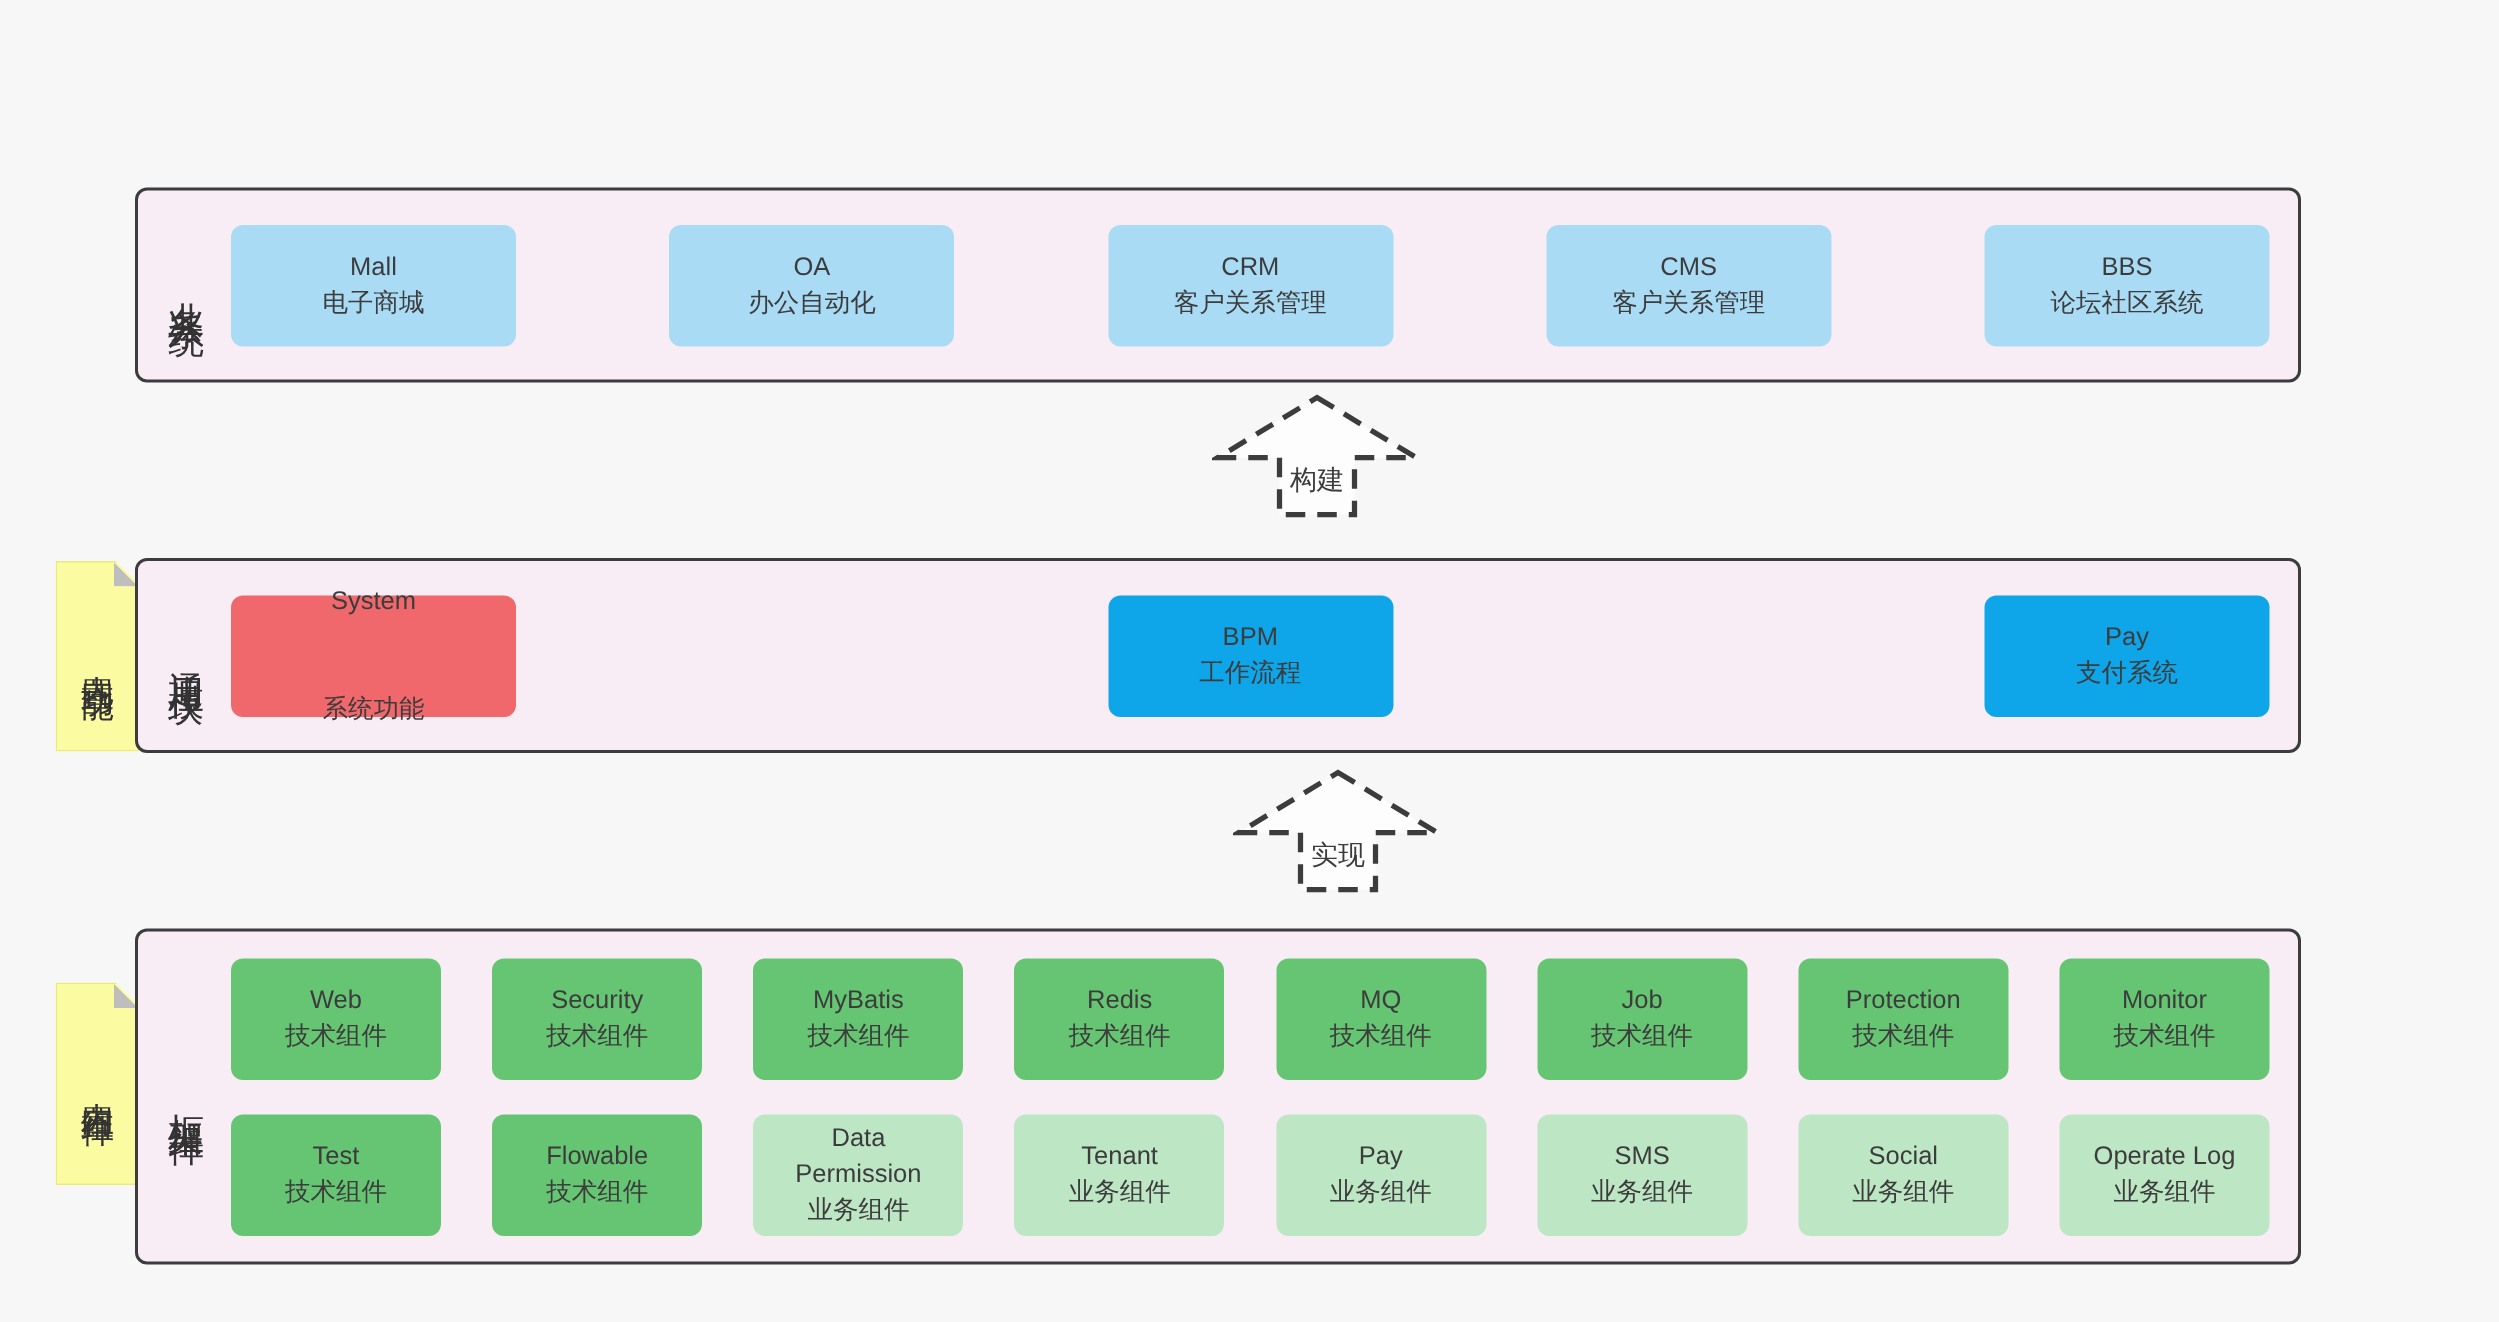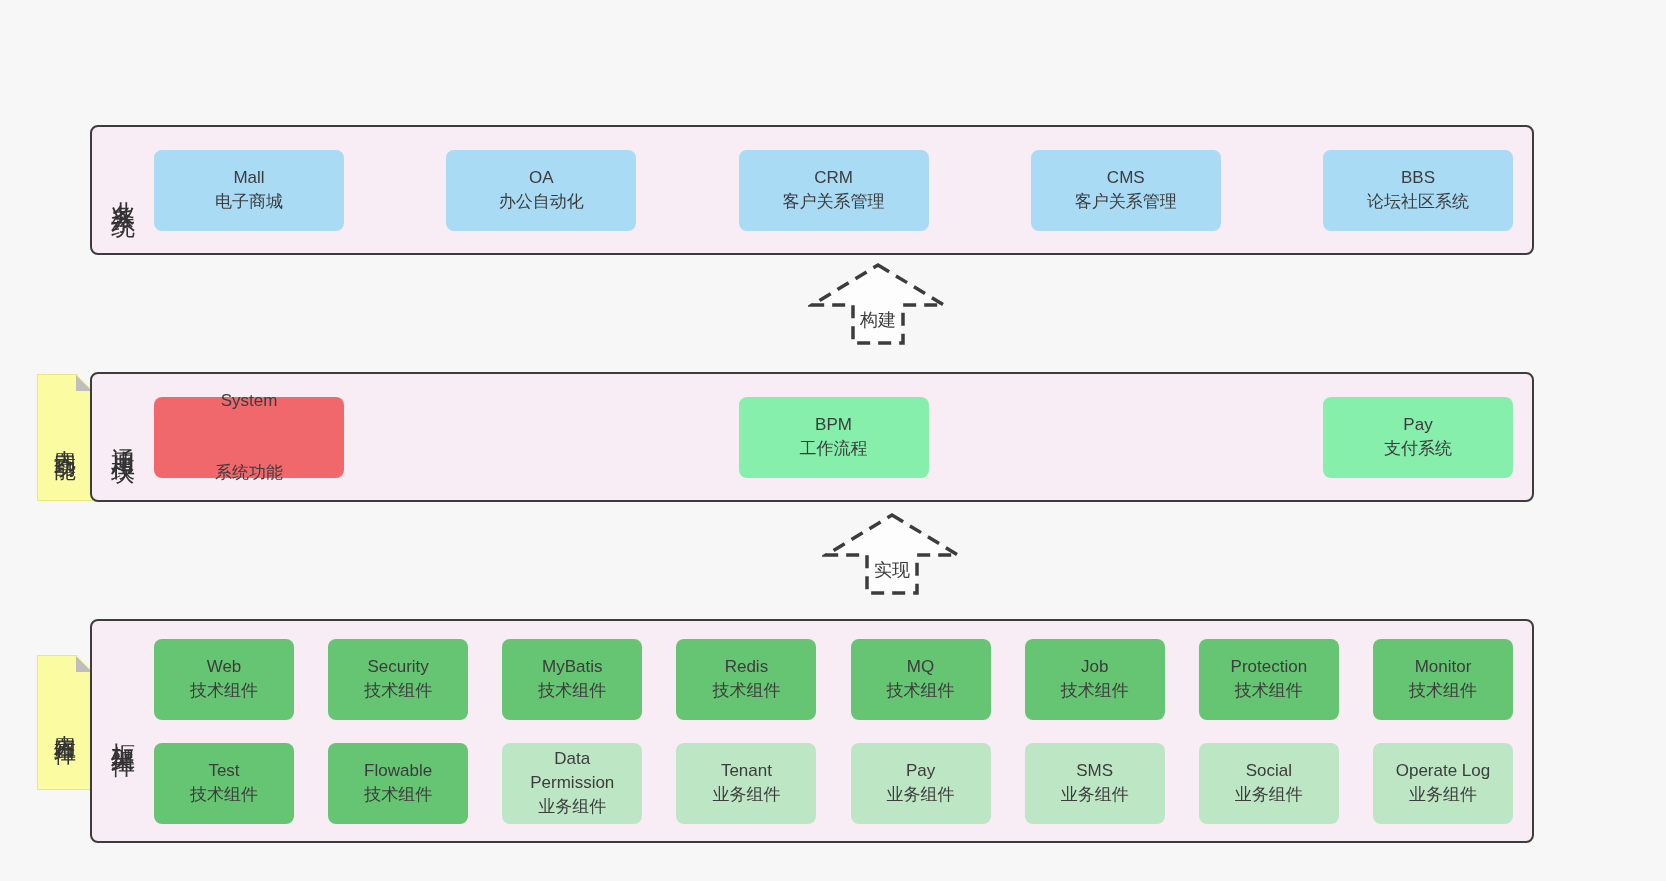--- a/index.html
+++ b/index.html
@@ -12,21 +12,21 @@
   .label-col{width:62px;display:flex;align-items:center;justify-content:center;}
   .vlabel{writing-mode:vertical-rl;text-orientation:upright;font-size:24px;
           letter-spacing:4px;color:#333;}
   .boxes-col{flex:1;display:flex;flex-direction:column;justify-content:center;
              gap:23px;padding-right:19px;}
   .box-row{display:flex;justify-content:space-between;}
   .box{height:81px;border-radius:8px;display:flex;flex-direction:column;
        justify-content:center;align-items:center;text-align:center;
        font-size:17px;line-height:24px;padding:0 12px;box-sizing:border-box;}
   .w190{width:190px;} .w140{width:140px;}
-  .c-blue{background:#a9dbf5;} .c-red{background:#f0686c;gap:48px;} .c-pink{background:#86efac;}
+  .c-blue{background:#a9dbf5;} .c-red{background:#f0686c;gap:48px;} .c-pink{background:#0ea5e9;}
   .c-green{background:#66c573;} .c-lgreen{background:#bde6c4;}
   .sticky{position:absolute;left:0;width:56px;background:#fbfba1;
           border:1px solid #e9e97d;box-sizing:border-box;
           clip-path:polygon(0 0,calc(100% - 16px) 0,100% 16px,100% 100%,0 100%);
           display:flex;align-items:center;justify-content:center;}
   .sticky .fold{position:absolute;top:0;right:0;width:16px;height:16px;background:#bebebe;
           clip-path:polygon(0 0,100% 100%,0 100%);}
   .sticky .vlabel{font-size:22px;letter-spacing:3px;}
   .arrow{position:absolute;width:140px;height:84px;}
 </style>

